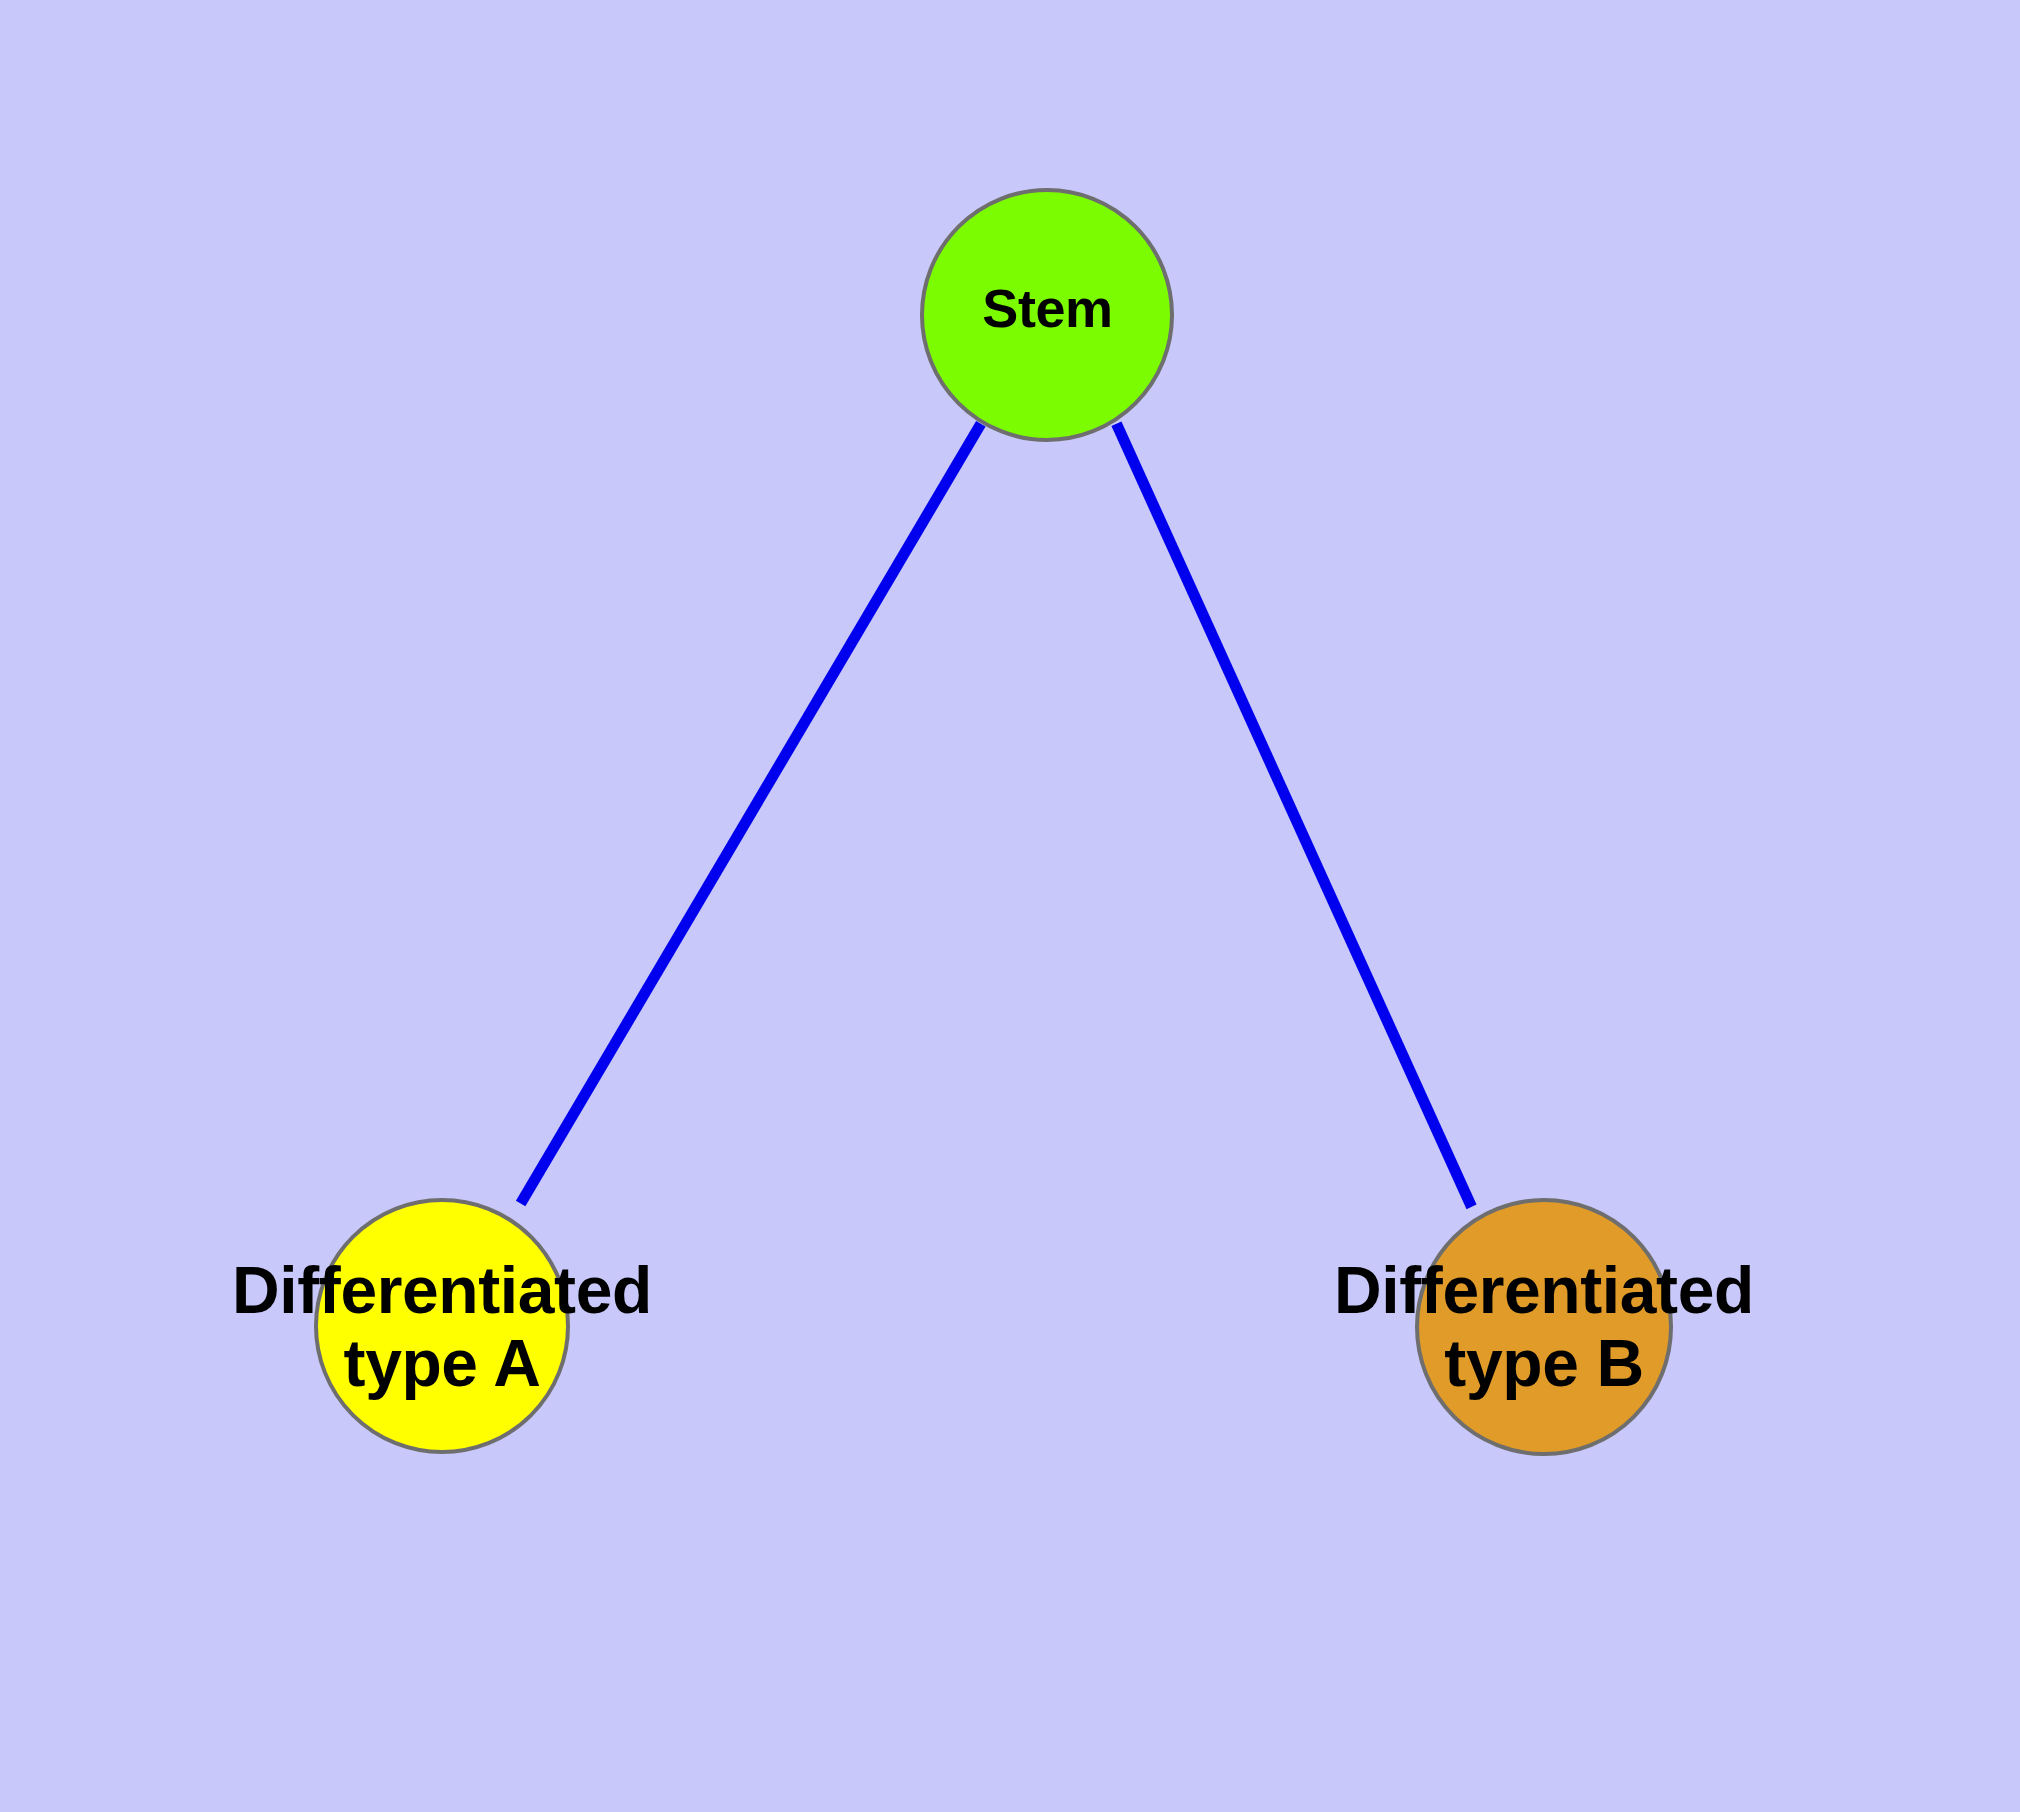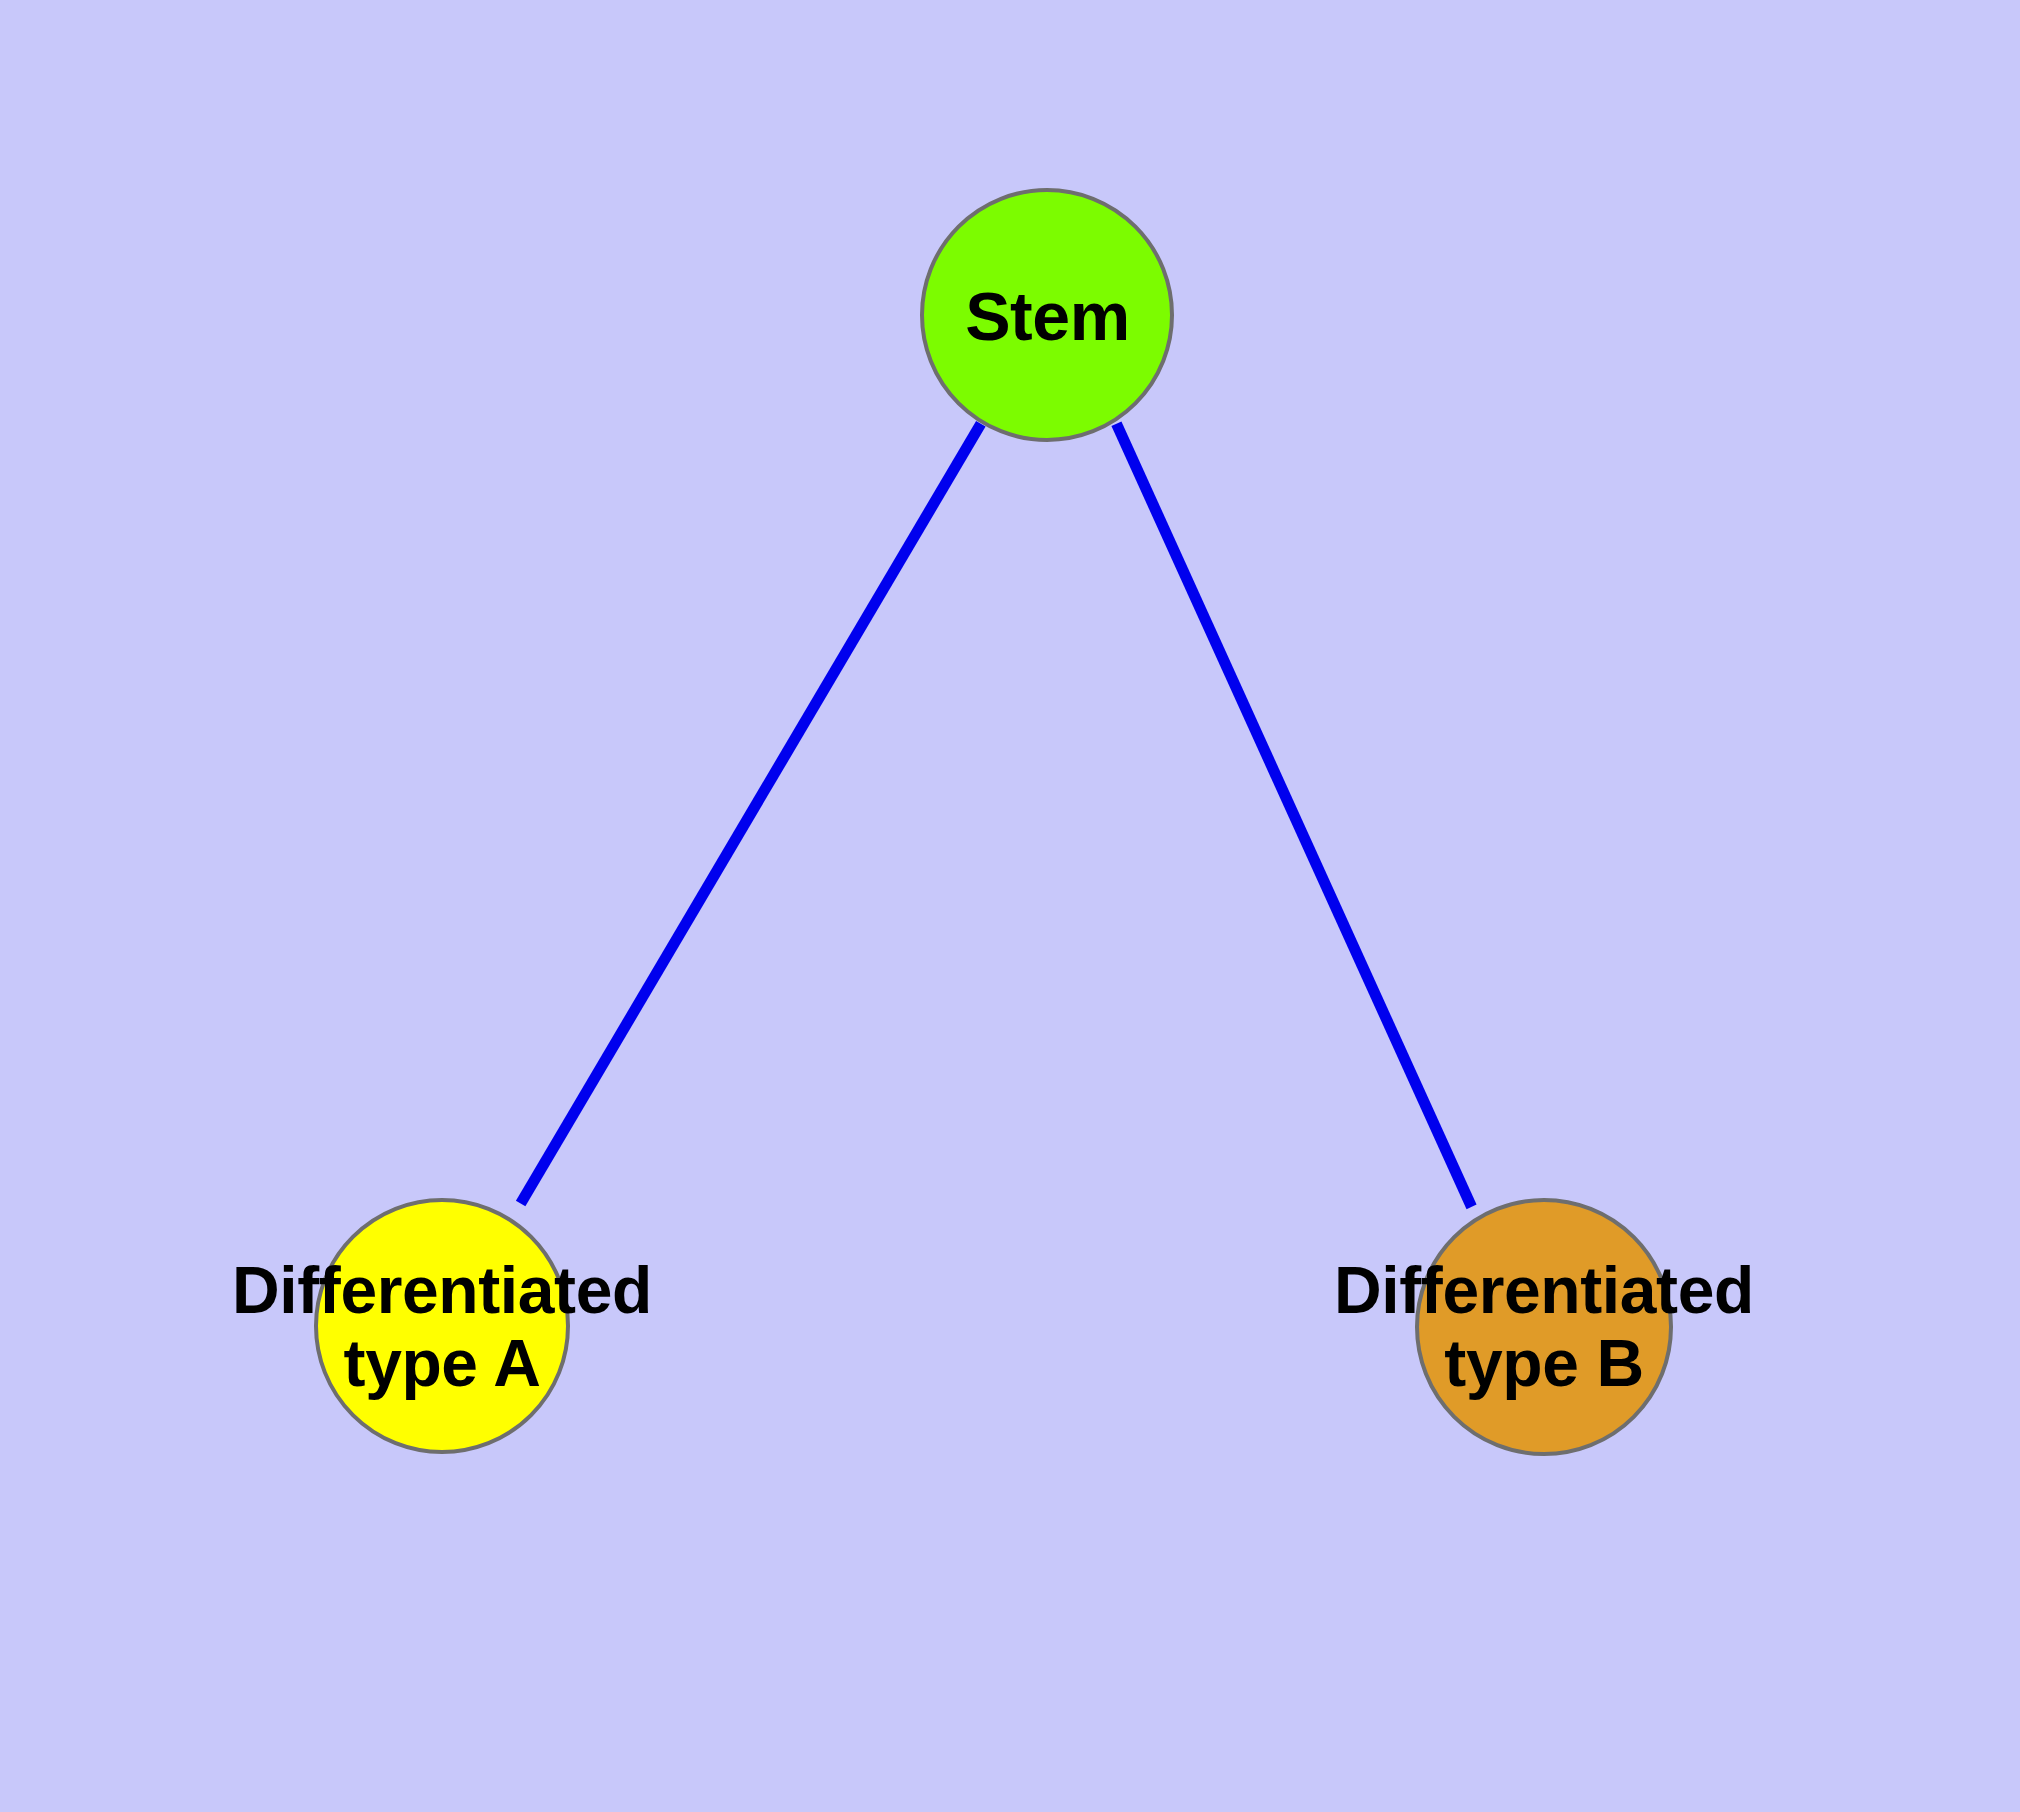--- a/index.html
+++ b/index.html
@@ -52,21 +52,21 @@
     <line id="edge-0" stroke="#0000ee" stroke-width="13" stroke-linecap="butt" x1="1157" y1="500" x2="614" y2="1420"></line>
     <line id="edge-1" stroke="#0000ee" stroke-width="13" stroke-linecap="butt" x1="1317" y1="500" x2="1736" y2="1424"></line>
   </svg>
 
   <div class="node" id="node-stem" style="left: 920px; top: 188px; width: 254px; height: 254px; background: rgb(124, 252, 0); border-color: rgb(110, 110, 110);"></div>
 
   <div class="node" id="node-diff-a" style="left: 314px; top: 1198px; width: 256px; height: 256px; background: rgb(255, 255, 0); border-color: rgb(110, 110, 110);"></div>
 
   <div class="node" id="node-diff-b" style="left: 1415px; top: 1198px; width: 258px; height: 258px; background: rgb(224, 155, 40); border-color: rgb(110, 110, 110);"></div>
 
-  <div class="node-label" id="label-stem" style="left: 793px; top: 279px; width: 509px; font-size: 68px; color: rgb(0, 0, 0);">Stem</div>
+  <div class="node-label" id="label-stem" style="left: 793px; top: 279px; width: 509px; font-size: 54px; color: rgb(0, 0, 0);">Stem</div>
 
   <div class="node-label" id="label-diff-a" style="left: 103px; top: 1254px; width: 678px; font-size: 66px; color: rgb(0, 0, 0);">Differentiated
 type A</div>
 
   <div class="node-label" id="label-diff-b" style="left: 1205px; top: 1254px; width: 678px; font-size: 66px; color: rgb(0, 0, 0);">Differentiated
 type B</div>
 
 </div>
 
 

